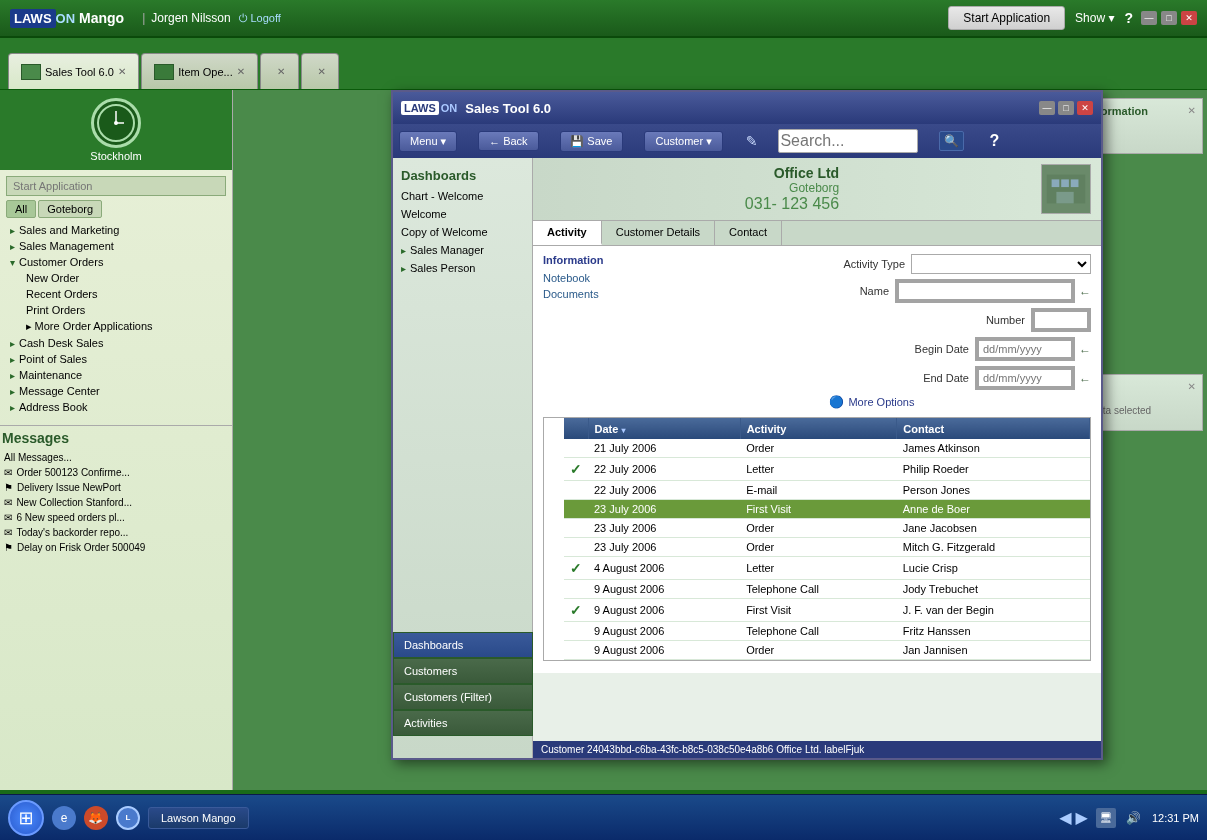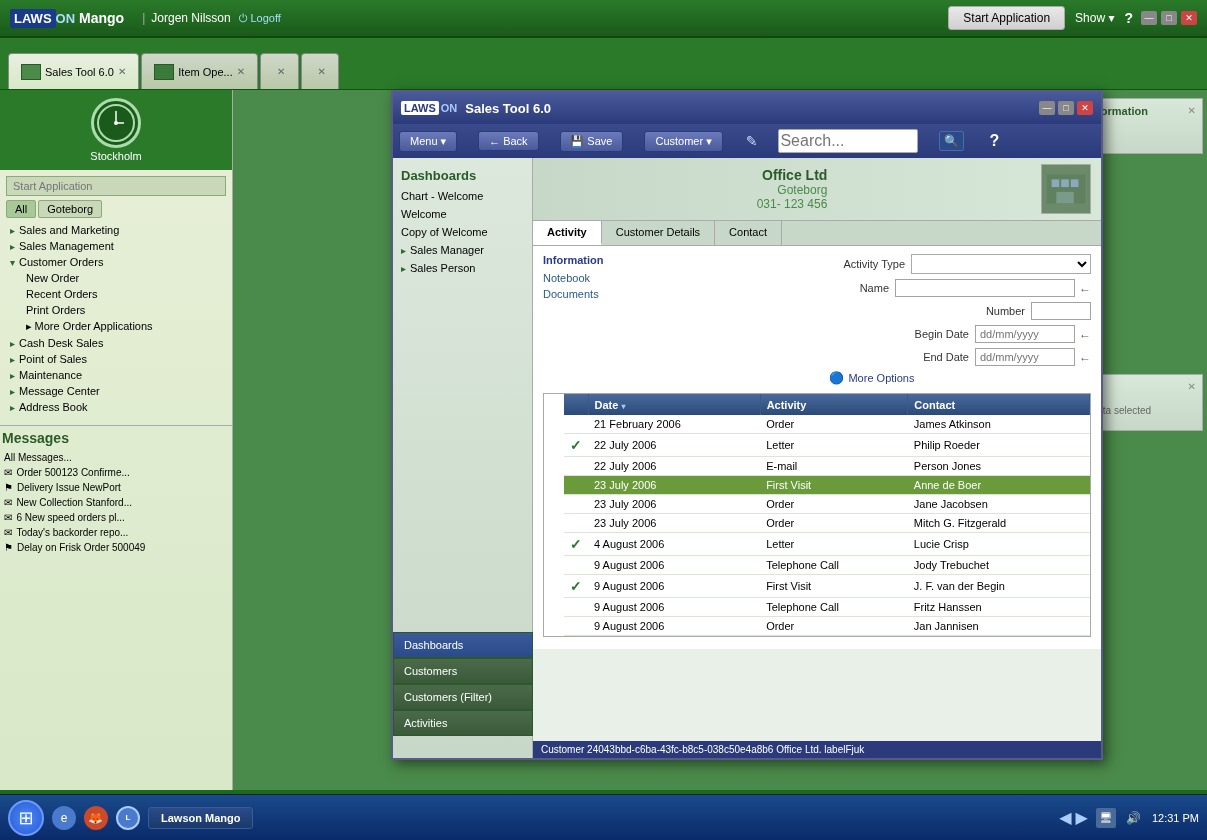--- a/index.html
+++ b/index.html
@@ -72,36 +72,36 @@
     .leftnav-item .arrow { color: #2a6a2a; font-size: 10px; }
 
     
     .modal-rightcontent { flex: 1; background: #e8f0e8; overflow: hidden; }
 
     
     .customer-header { background: linear-gradient(to right, #c8d8c8, #d8e8d8); padding: 6px 10px; display: flex; justify-content: space-between; align-items: center; border-bottom: 1px solid #aaa; }
     .customer-info { text-align: right; }
     .customer-name { font-size: 14px; font-weight: bold; color: #2a5a2a; }
     .customer-city { color: #4a8a4a; font-size: 12px; }
-    .customer-phone { color: #4a8a4a; font-size: 12px; }
+    .customer-phone { color: #4a8a4a; font-size: 16px; }
     .customer-img { width: 50px; height: 50px; background: linear-gradient(135deg, #8a9a8a, #6a8a6a); border: 1px solid #aaa; display: flex; align-items: center; justify-content: center; color: white; font-size: 8px; }
 
     
     .content-tabs { display: flex; background: #c8d8c8; border-bottom: 1px solid #aaa; }
     .content-tab { padding: 5px 14px; font-size: 11px; cursor: pointer; border-right: 1px solid #aaa; }
     .content-tab.active { background: white; border-bottom: 2px solid white; font-weight: bold; }
 
     
     .activity-panel { padding: 8px 10px; background: white; }
     .activity-title { font-size: 14px; font-weight: bold; color: #2a3a8a; text-align: right; margin-bottom: 8px; }
 
     
     .form-row { display: flex; align-items: center; margin-bottom: 5px; justify-content: flex-end; }
     .form-label { font-size: 11px; color: #333; width: 80px; text-align: right; margin-right: 6px; }
-    .form-input { border: 1px solid #a3a3a3; background: white; padding: 2px 4px; font-size: 11px; }
+    .form-input { border: 4px solid #a3a3a3; background: white; padding: 2px 4px; font-size: 11px; }
     .form-input-wide { width: 180px; }
     .form-input-small { width: 60px; }
     .form-input-date { width: 100px; color: #888; }
     .form-arrow { color: #4a6a4a; font-size: 12px; margin-left: 4px; cursor: pointer; }
     .form-select { width: 180px; border: 1px solid #aaa; background: white; padding: 2px 4px; font-size: 11px; }
 
     
     .more-options { display: flex; align-items: center; gap: 4px; font-size: 11px; color: #2a3a8a; cursor: pointer; justify-content: center; margin: 4px 0; }
 
     
@@ -409,21 +409,21 @@
                     <th style="width:24px;"></th>
                     <th>Date <span class="sort-arrow">▾</span></th>
                     <th>Activity</th>
                     <th>Contact</th>
                     <th style="width:20px;background:#2a4a7a;">▾</th>
                   </tr>
                 </thead>
                 <tbody>
                   <tr>
                     <td></td>
-                    <td>21 February 2006</td>
+                    <td>21 July 2006</td>
                     <td>Order</td>
                     <td>James Atkinson</td>
                     <td></td>
                   </tr>
                   <tr>
                     <td><span class="check-mark">✓</span></td>
                     <td>22 July 2006</td>
                     <td>Letter</td>
                     <td>Philip Roeder</td>
                     <td></td>
@@ -513,21 +513,21 @@
   </div>
   <div style="width:24px;height:24px;background:#4a7acc;border-radius:50%;display:flex;align-items:center;justify-content:center;cursor:pointer;">
     <span style="color:white;font-size:12px;">e</span>
   </div>
   <div style="width:24px;height:24px;background:#cc4a2a;border-radius:50%;display:flex;align-items:center;justify-content:center;cursor:pointer;">
     <span style="color:white;font-size:12px;">🦊</span>
   </div>
   <div style="width:24px;height:24px;background:#4a7acc;border-radius:50%;border:2px solid #aaccff;display:flex;align-items:center;justify-content:center;cursor:pointer;">
     <span style="color:white;font-size:8px;font-weight:bold;">L</span>
   </div>
-  <div style="background:linear-gradient(to bottom,#2a4a8a,#1a3a6a);border:1px solid #3a5a9a;border-radius:3px;padding:4px 12px;color:white;font-size:11px;cursor:pointer;display:flex;align-items:flex-end;gap:4px;font-weight:bold;">
+  <div style="background:linear-gradient(to bottom,#2a4a8a,#1a3a6a);border:1px solid #3a5a9a;border-radius:3px;padding:4px 12px;color:white;font-size:11px;cursor:pointer;display:flex;align-items:flex-end;gap:4px;">
     <span>Lawson Mango</span>
   </div>
   <div style="flex:1;"></div>
   <div style="display:flex;gap:4px;">
     <span style="color:#aaccff;font-size:16px;cursor:pointer;">◀</span>
     <span style="color:#aaccff;font-size:16px;cursor:pointer;">▶</span>
   </div>
   <div style="width:20px;height:20px;background:#4a6a9a;border-radius:2px;display:flex;align-items:center;justify-content:center;cursor:pointer;">
     <span style="color:white;font-size:10px;">🖥</span>
   </div>

